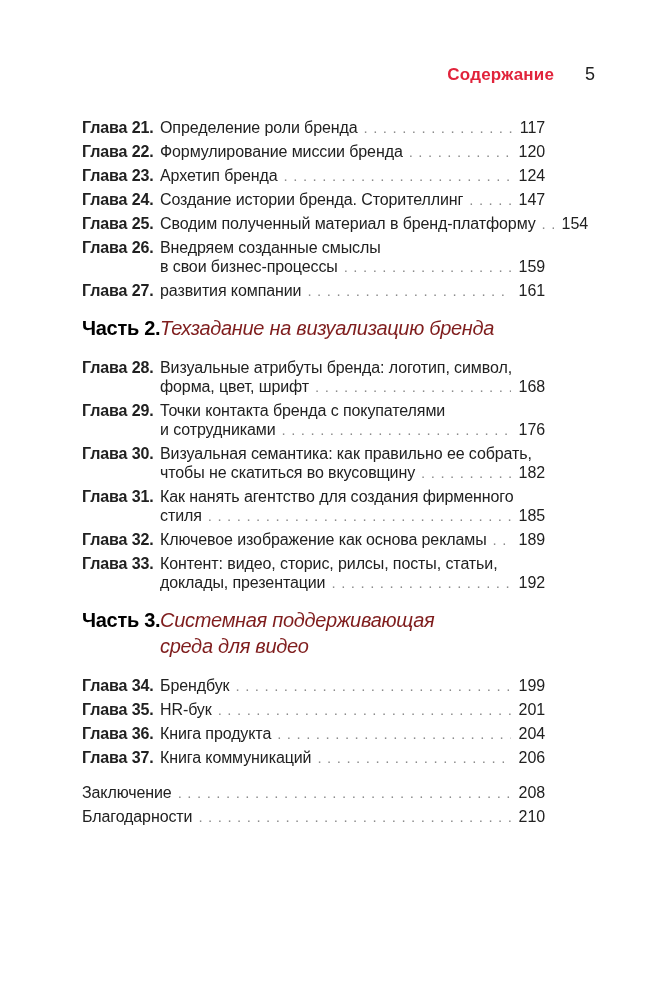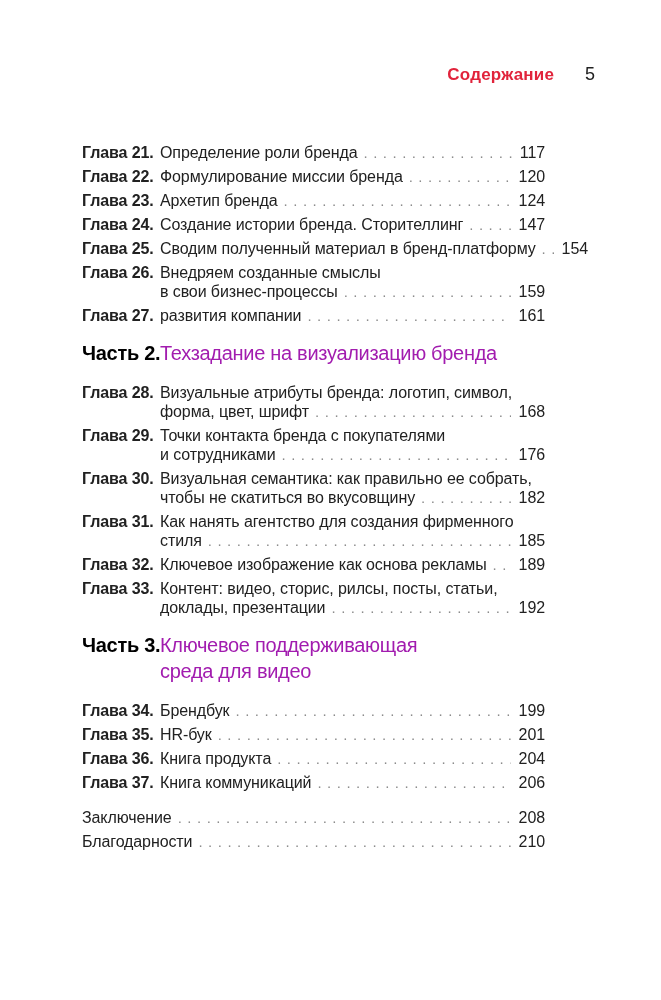--- a/index.html
+++ b/index.html
@@ -30,21 +30,21 @@
   }
   .folio-num {
     font-size: 18px;
     margin-left: 31px;
     font-weight: 400;
     color: #212121;
   }
 
   
   .content {
-    margin: 58px 0 0 82px;
+    margin: 33px 0 0 82px;
     width: 463px;
   }
 
   
   .entry {
     display: flex;
     font-size: 16px;
     line-height: 19px;
     margin-bottom: 5px;
   }
@@ -87,21 +87,21 @@
     margin: 15px 0 17px 0;
     letter-spacing: -0.3px;
   }
   .part-label {
     width: 78px;
     flex-shrink: 0;
     font-weight: 700;
     color: #000000;
     white-space: nowrap;
   }
-  .part-title { font-weight: 400; color: #a21caf; }
+  .part-title { font-weight: 400; color: #7f1d1d; font-style: italic; }
 
   
   .backmatter { margin-top: 16px; }
   .back-entry {
     font-size: 16px;
     line-height: 19px;
     margin-bottom: 5px;
   }
 </style>
 </head>
@@ -272,21 +272,21 @@
           <span class="entry-page">192</span>
         </div>
       </div>
     </div>
 
   </div>
 
   <div class="part">
     <div class="part-label">Часть 3.</div>
     <div class="part-title">
-      <div>Ключевое поддерживающая</div>
+      <div>Системная поддерживающая</div>
       <div>среда для видео</div>
     </div>
   </div>
 
   <div class="toc-section">
 
     <div class="entry">
       <div class="entry-label">Глава 34.</div>
       <div class="entry-body">
         <div class="line-last">

